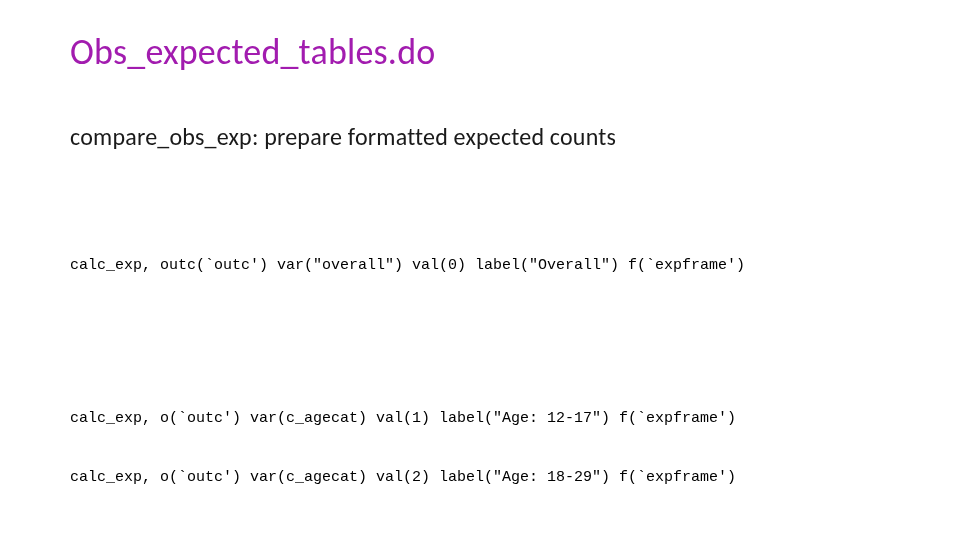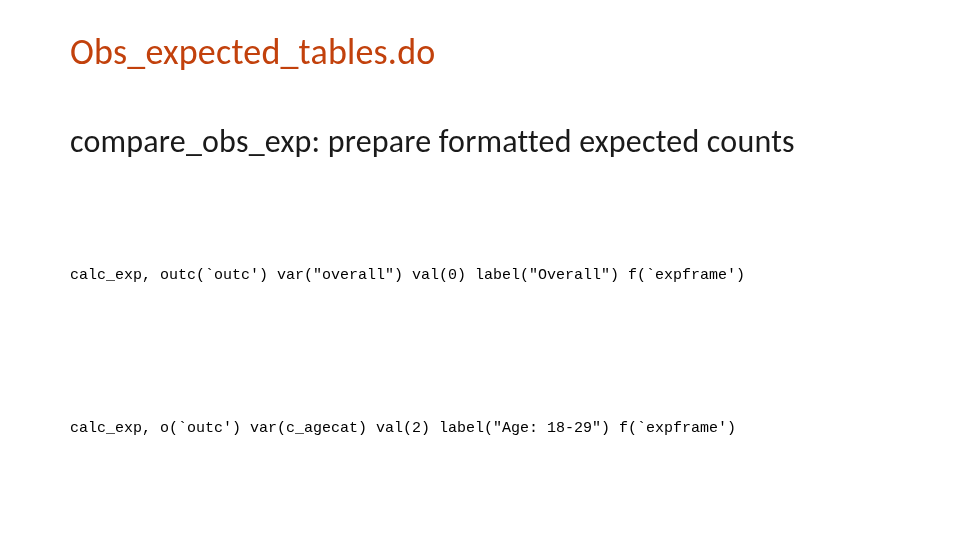--- a/index.html
+++ b/index.html
@@ -13,26 +13,26 @@
   }
   .slide {
     width: 960px;
     height: 540px;
     padding: 30px 60px 30px 70px;
     position: relative;
   }
   .title {
     font-size: 36px;
     font-weight: 400;
-    color: #c2410c;
+    color: #a21caf;
     margin-bottom: 48px;
     letter-spacing: 0.2px;
   }
   .subtitle {
-    font-size: 32px;
+    font-size: 24px;
     font-weight: 400;
     color: #1a1a1a;
     margin-bottom: 24px;
     letter-spacing: 0.2px;
   }
   .codeblock {
     font-family: Consolas, "Courier New", monospace;
     font-size: 15px;
     line-height: 1.32;
     color: #000;
@@ -50,20 +50,21 @@
 
   <h1 class="title">Obs_expected_tables.do</h1>
 
   <h2 class="subtitle">compare_obs_exp: prepare formatted expected counts</h2>
 
   <div class="codeblock">
     <div class="codegroup">
       <span class="codeline">calc_exp, outc(`outc') var("overall") val(0) label("Overall") f(`expframe')</span>
     </div>
     <div class="codegroup">
+      <span class="codeline">calc_exp, o(`outc') var(c_agecat) val(1) label("Age: 12-17") f(`expframe')</span>
       <span class="codeline">calc_exp, o(`outc') var(c_agecat) val(2) label("Age: 18-29") f(`expframe')</span>
       
       
       
       
       
     </div>
     
   </div>
 

